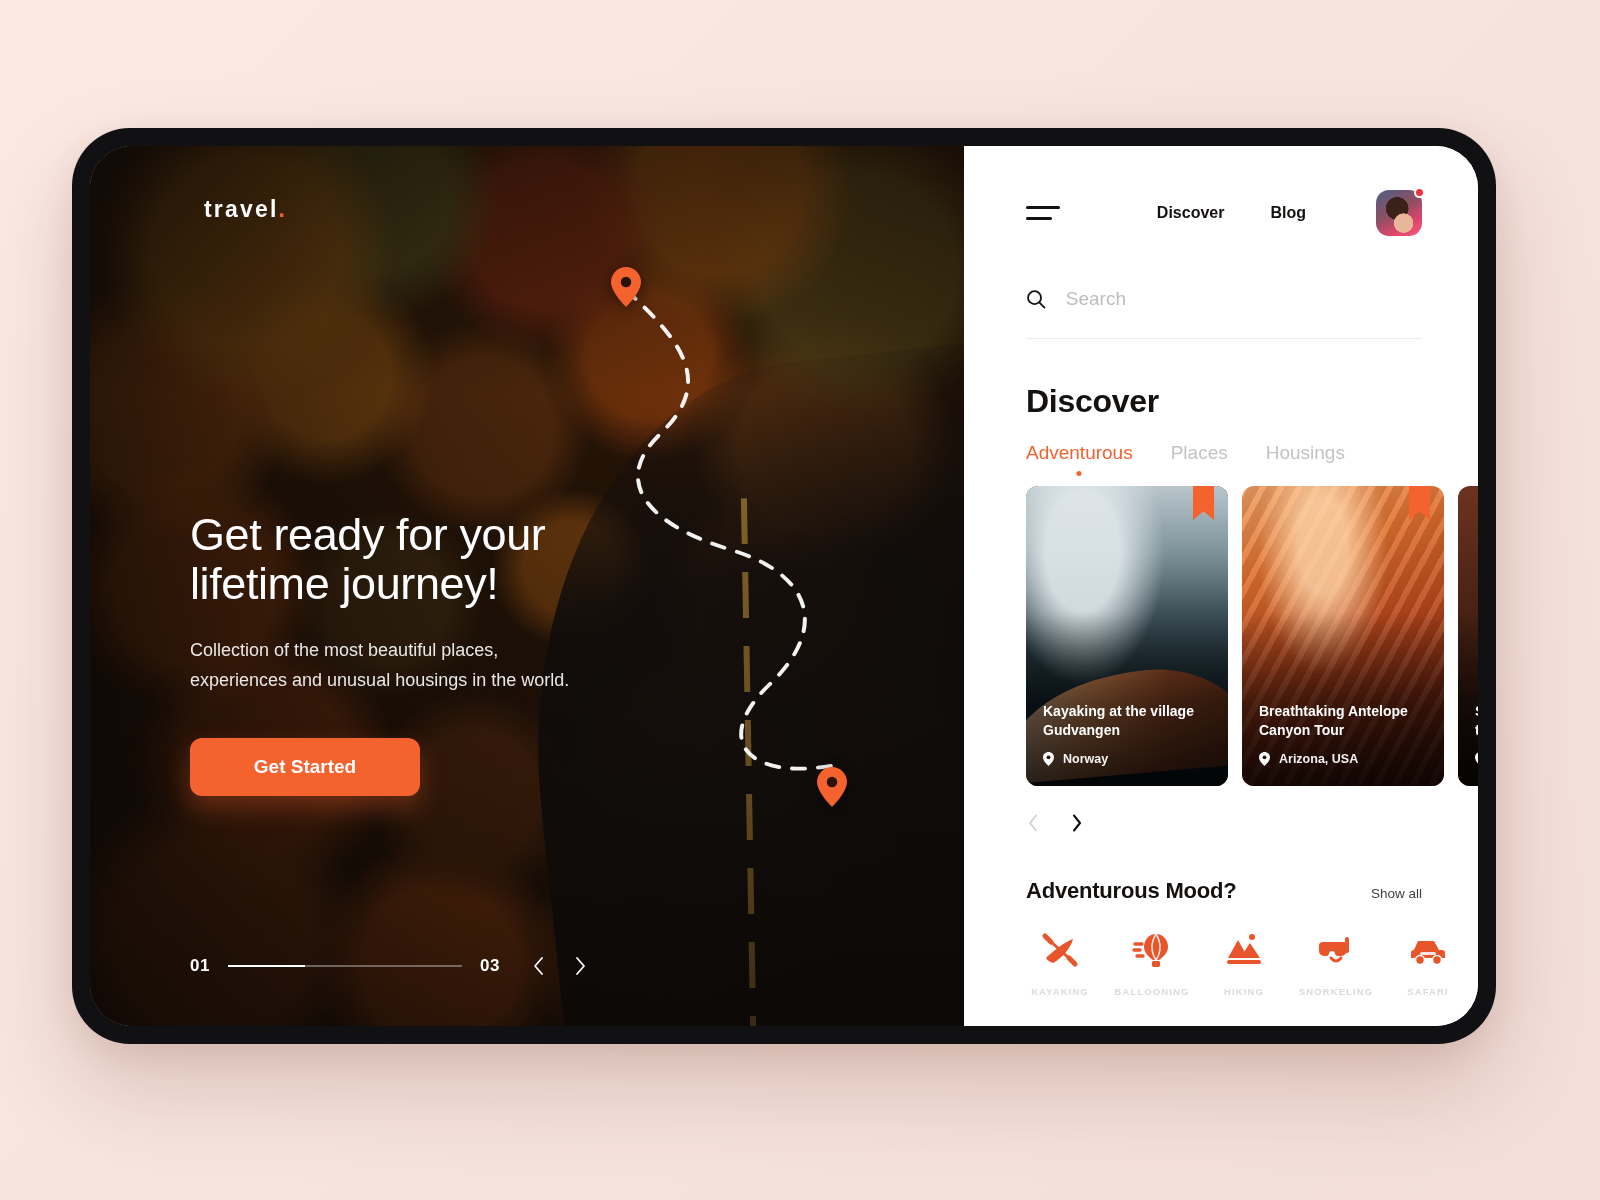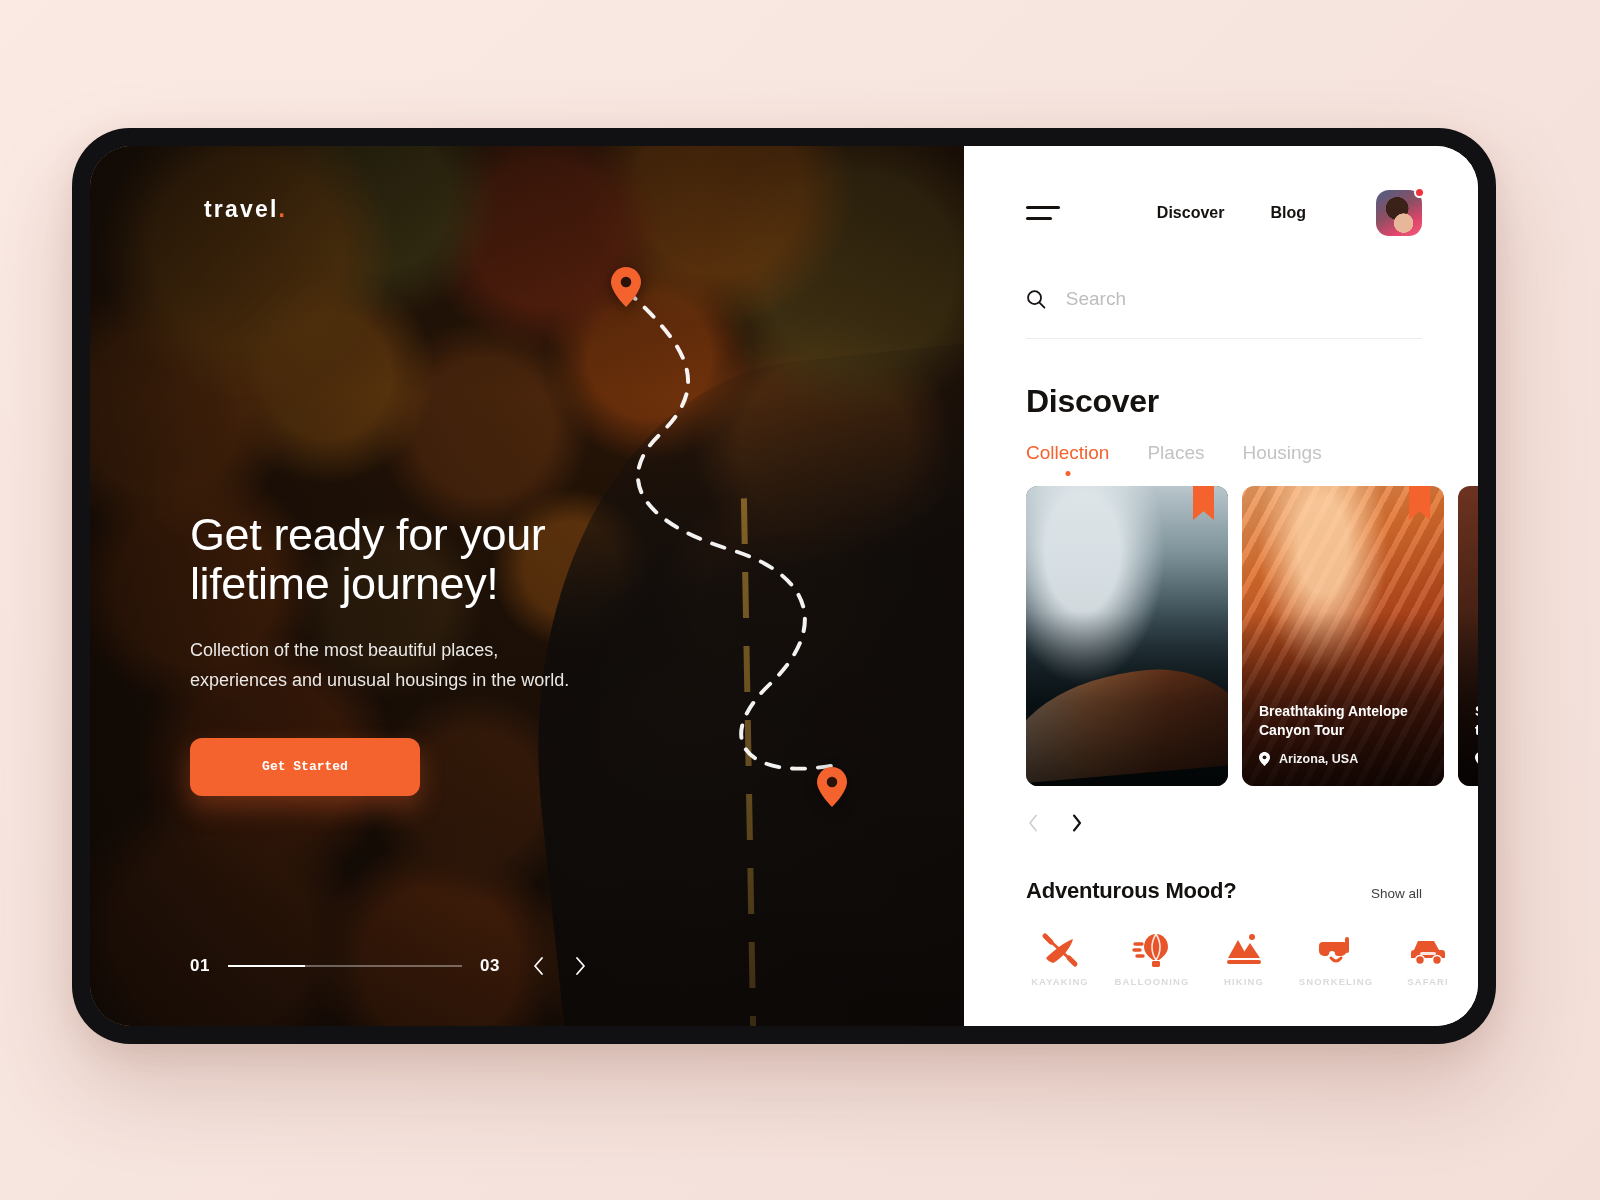--- a/index.html
+++ b/index.html
@@ -131,27 +131,27 @@
     font-weight: 400;
     width: 390px;
     margin-bottom: 42px;
   }
   .cta {
     display: inline-flex;
     align-items: center; justify-content: center;
     width: 230px; height: 58px;
     background: #f4622e;
     color: #fff;
-    font-size: 13px;
+    font-size: 19px;
     font-weight: 700;
     border: none;
     border-radius: 12px;
     cursor: pointer;
     box-shadow: 0 12px 26px rgba(244,98,46,.32);
-    font-family: Liberation Mono, monospace;
+    font-family: Liberation Sans, sans-serif;
   }
 
   .hero-nav {
     position: absolute;
     left: 100px; bottom: 50px;
     width: 400px;
     display: flex; align-items: center;
     gap: 18px;
     z-index: 5;
   }
@@ -364,21 +364,21 @@
     color: #404040;
     cursor: pointer;
   }
   .moods {
     margin: 24px 0 0 56px;
     display: flex;
     gap: 12px;
   }
   .mood {
     width: 80px;
-    display: flex; flex-direction: column; align-items: center; gap: 4px;
+    display: flex; flex-direction: column; align-items: center; gap: 14px;
     cursor: pointer;
   }
   .mood-ico { height: 44px; display: flex; align-items: center; justify-content: center; }
   .mood-label {
     font-size: 9.5px;
     letter-spacing: 1.1px;
     color: #dadada;
     font-weight: 600;
     text-transform: uppercase;
     text-align: center;
@@ -461,31 +461,41 @@
         <svg width="22" height="22" viewBox="0 0 22 22" fill="none">
           <circle cx="9.5" cy="9.5" r="7.2" stroke="#14110f" stroke-width="2"></circle>
           <path d="M15 15 L20.5 20.5" stroke="#14110f" stroke-width="2" stroke-linecap="round"></path>
         </svg>
         <input type="text" placeholder="Search" style="">
       </div>
 
       <h2 class="section-title">Discover</h2>
 
       <div class="tabs">
-        <div class="tab active">Collection</div>
+        <div class="tab active">Adventurous</div>
         <div class="tab">Places</div>
         <div class="tab">Housings</div>
       </div>
 
       <div class="cards">
 
         <article class="card c1">
           <div class="card-photo"></div>
           <div class="card-shade"></div>
           <div class="bookmark"></div>
+          <div class="card-body">
+            <div class="card-title">Kayaking at the village Gudvangen</div>
+            <div class="card-loc">
+              <svg width="11" height="14" viewBox="0 0 11 14">
+                <path d="M5.5 0C2.5 0 0 2.4 0 5.4 0 9.2 5.5 14 5.5 14S11 9.2 11 5.4C11 2.4 8.5 0 5.5 0z" fill="#fff"></path>
+                <circle cx="5.5" cy="5.3" r="1.9" fill="#2a1208"></circle>
+              </svg>
+              <span>Norway</span>
+            </div>
+          </div>
         </article>
 
         <article class="card c2">
           <div class="card-photo"></div>
           <div class="card-shade"></div>
           <div class="bookmark"></div>
           <div class="card-body">
             <div class="card-title">Breathtaking Antelope Canyon Tour</div>
             <div class="card-loc">
               <svg width="11" height="14" viewBox="0 0 11 14">

